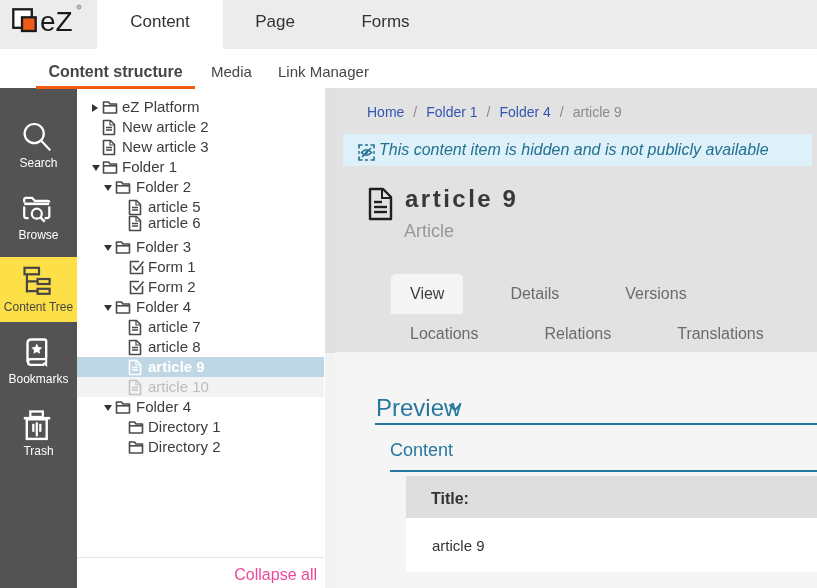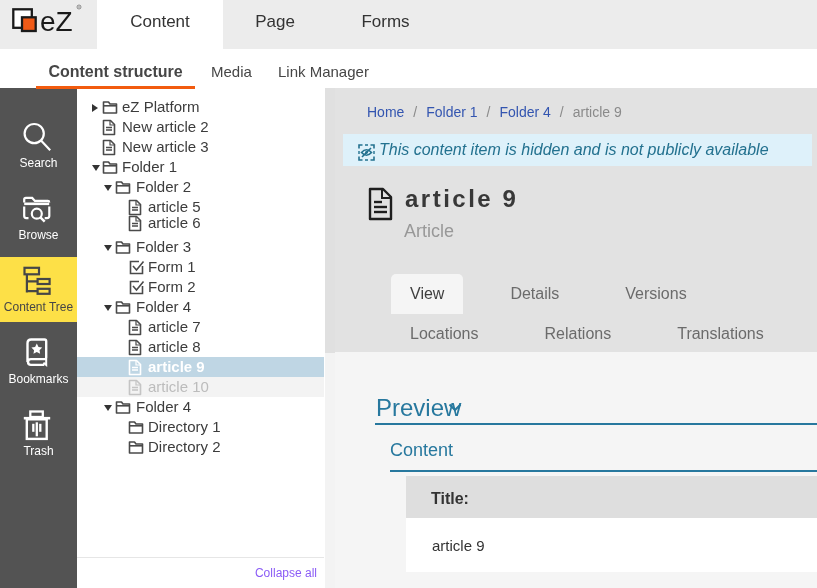--- a/index.html
+++ b/index.html
@@ -33,21 +33,21 @@
 #treethumb { position:absolute; right:0; top:0; width:10px; height:265px; background:#e0e0e0; }
 .trow { position:absolute; left:0; width:247px; height:20px; font-size:15px; color:#3c3c3c; }
 .trow .arr { position:absolute; top:7px; width:0; height:0; }
 .arr.right { border-left:6px solid #333; border-top:4px solid transparent; border-bottom:4px solid transparent; }
 .arr.down { border-top:6px solid #333; border-left:4px solid transparent; border-right:4px solid transparent; top:8px; }
 .trow svg { position:absolute; top:2px; }
 .trow .txt { position:absolute; top:0; line-height:20px; }
 .trow.hl { background:#bfd6e4; width:247px; font-weight:bold; color:#fff; }
 .trow.dim { background:#f3f3f3; color:#bcbcbc; }
 #collapsebar { position:absolute; left:0; top:469px; width:247px; border-top:1px solid #e6e6e6; height:30px; }
-#collapsebar span { position:absolute; right:7px; top:8px; font-size:12px; color:#8b5cf6; }
+#collapsebar span { position:absolute; right:7px; top:8px; font-size:16px; color:#ec4899; }
 
 
 #mainhead { position:absolute; left:335px; top:88px; width:482px; height:264px; background:#e2e2e2; }
 #mainbody { position:absolute; left:335px; top:352px; width:482px; height:236px; background:#f5f5f5; }
 
 #breadcrumb { position:absolute; left:32px; top:16px; font-size:14px; color:#8a8a8a; }
 #breadcrumb a { color:#3355b0; text-decoration:none; }
 #breadcrumb .sep { padding:0 9px; }
 
 #notice { position:absolute; left:8px; top:46px; width:469px; height:32px; background:#def1fa; color:#23718f; }

